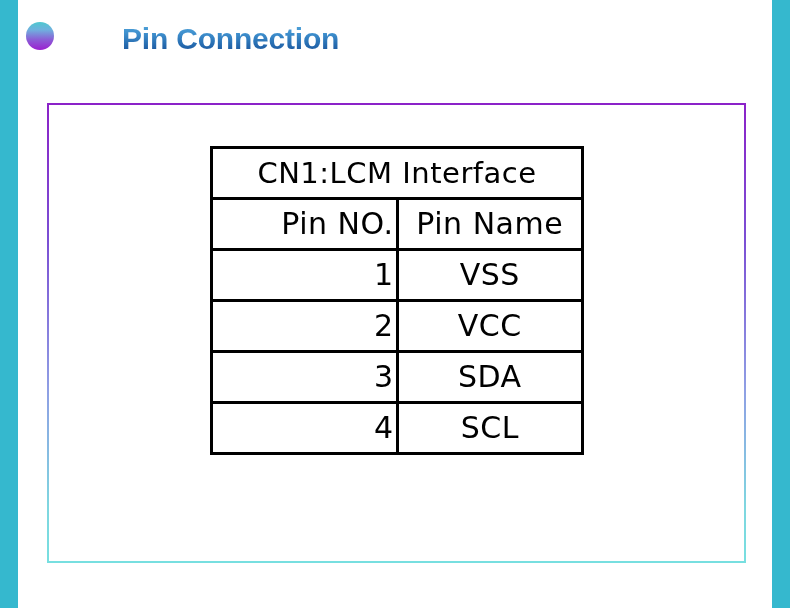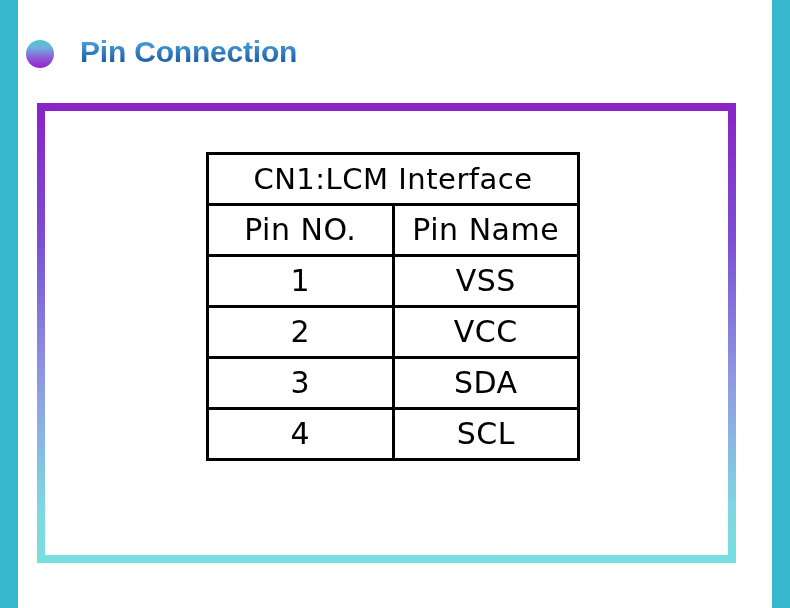--- a/index.html
+++ b/index.html
@@ -25,22 +25,23 @@
   }
   .edge-bar.left  { left: 0; }
   .edge-bar.right { left: 772px; width: 18px; }
 
   
   .slide-header {
     position: absolute;
     left: 26px;
     top: 22px;
     display: flex;
-    align-items: flex-end;
+    align-items: flex-start;
     height: 46px;
+    gap: 42px;
   }
   .bullet-dot {
     width: 28px;
     height: 28px;
     border-radius: 50%;
     background: linear-gradient(180deg, #4ec8cf 0%, #6fb0de 28%, #8a5fd6 62%, #9b1fd0 100%);
     flex: 0 0 auto;
   }
   .slide-title {
     margin-left: 26px;
@@ -52,28 +53,28 @@
     background-clip: text;
     color: #2a6fb5;
     -webkit-text-fill-color: transparent;
     white-space: nowrap;
     line-height: 1.1;
   }
 
   
   .content-frame {
     position: absolute;
-    left: 37px;
+    left: 47px;
     top: 103px;
     width: 699px;
     height: 460px;
     box-sizing: border-box;
     background:
       linear-gradient(180deg, #8b22c8 0%, #7b4fd4 30%, #8f9ee4 62%, #7fd7e0 88%, #77dfe0 100%);
-    padding: 8px;
+    padding: 2px;
   }
   .content-frame-inner {
     width: 100%;
     height: 100%;
     background: #ffffff;
     position: relative;
   }
 
   
   .pin-table-wrap {
@@ -95,21 +96,21 @@
     text-align: center;
     vertical-align: middle;
     height: 48px;
     font-size: 30px;
     letter-spacing: 0.5px;
     padding: 0 2px;
     line-height: 1;
     white-space: nowrap;
     overflow: hidden;
   }
-  table.pin-table td.col-left  { width: 172px; }
+  table.pin-table td.col-left  { width: 172px; text-align: right; }
   table.pin-table td.col-right { width: 196px; }
   table.pin-table td.span-head {
     font-size: 29px;
     letter-spacing: 0.5px;
   }
   table.pin-table td.tight {
     font-size: 27px;
     letter-spacing: 0px;
   }
 </style>

